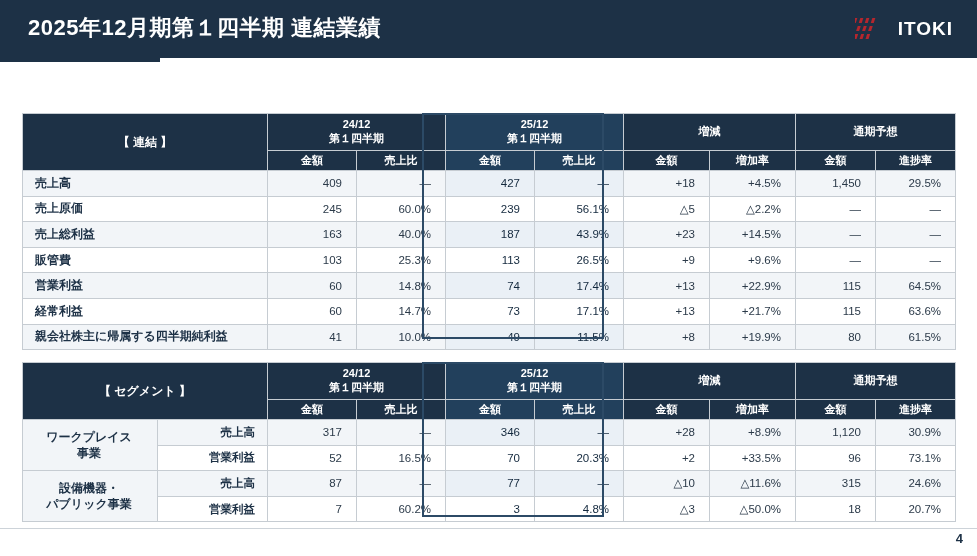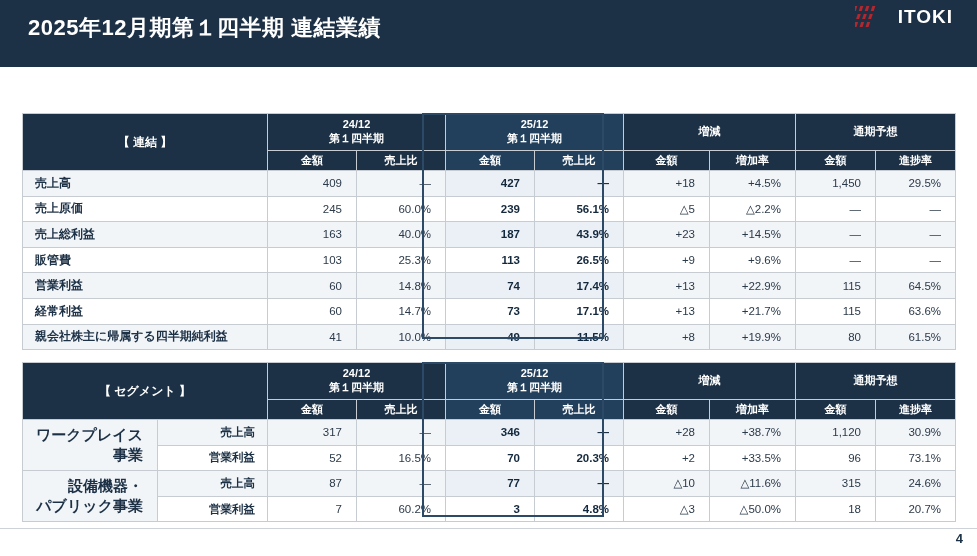--- a/index.html
+++ b/index.html
@@ -19,21 +19,21 @@
     position: relative;
     width: 977px;
     height: 556px;
     background: #ffffff;
   }
   
   .header {
     position: absolute;
     top: 0; left: 0;
     width: 977px;
-    height: 67px;
+    height: 58px;
     background: #1d3146;
   }
   .header-title {
     position: absolute;
     left: 28px;
     top: 13px;
     font-size: 22px;
     font-weight: bold;
     color: #ffffff;
     letter-spacing: 0.5px;
@@ -42,21 +42,21 @@
     position: absolute;
     left: 0;
     top: 58px;
     width: 160px;
     height: 4px;
     background: #1d3146;
   }
   .logo-wrap {
     position: absolute;
     right: 24px;
-    top: 4px;
+    top: 16px;
     display: flex;
     align-items: center;
     gap: 9px;
   }
   .logo-mark {
     width: 34px;
     height: 26px;
   }
   .logo-text {
     font-size: 19px;
@@ -114,37 +114,37 @@
   }
   .tbl td.lbl {
     text-align: left;
     padding-left: 12px;
     padding-right: 4px;
     font-weight: bold;
     color: #1d3146;
     font-size: 12px;
   }
   .tbl td.lbl2 {
-    text-align: right;
+    text-align: center;
     padding-left: 12px;
     font-weight: bold;
     color: #1d3146;
-    font-size: 15px;
+    font-size: 12px;
     line-height: 1.35;
   }
   .tbl td.sublbl {
     text-align: right;
     padding-right: 12px;
     font-weight: bold;
     color: #1d3146;
     font-size: 11.5px;
   }
   .tbl tr.alt td { background: #f2f5f8; }
   .tbl td.hl {
-    font-weight: bold;
+    font-weight: normal;
     color: #13283d;
     background: #ffffff;
   }
   .tbl tr.alt td.hl { background: #eaf0f6; }
   .center { text-align: center; padding-right: 0; }
 
   
   .hl-box {
     position: absolute;
     border: 2px solid #2c4a66;
@@ -372,21 +372,21 @@
         <td class="lbl2" rowspan="2">
           <span>ワークプレイス</span><br>
           <span>事業</span>
         </td>
         <td class="sublbl">売上高</td>
         <td>317</td>
         <td class="center">—</td>
         <td class="hl">346</td>
         <td class="hl center">—</td>
         <td>+28</td>
-        <td>+38.7%</td>
+        <td>+8.9%</td>
         <td>1,120</td>
         <td>30.9%</td>
       </tr>
       <tr>
         <td class="sublbl">営業利益</td>
         <td>52</td>
         <td>16.5%</td>
         <td class="hl">70</td>
         <td class="hl">20.3%</td>
         <td>+2</td>

